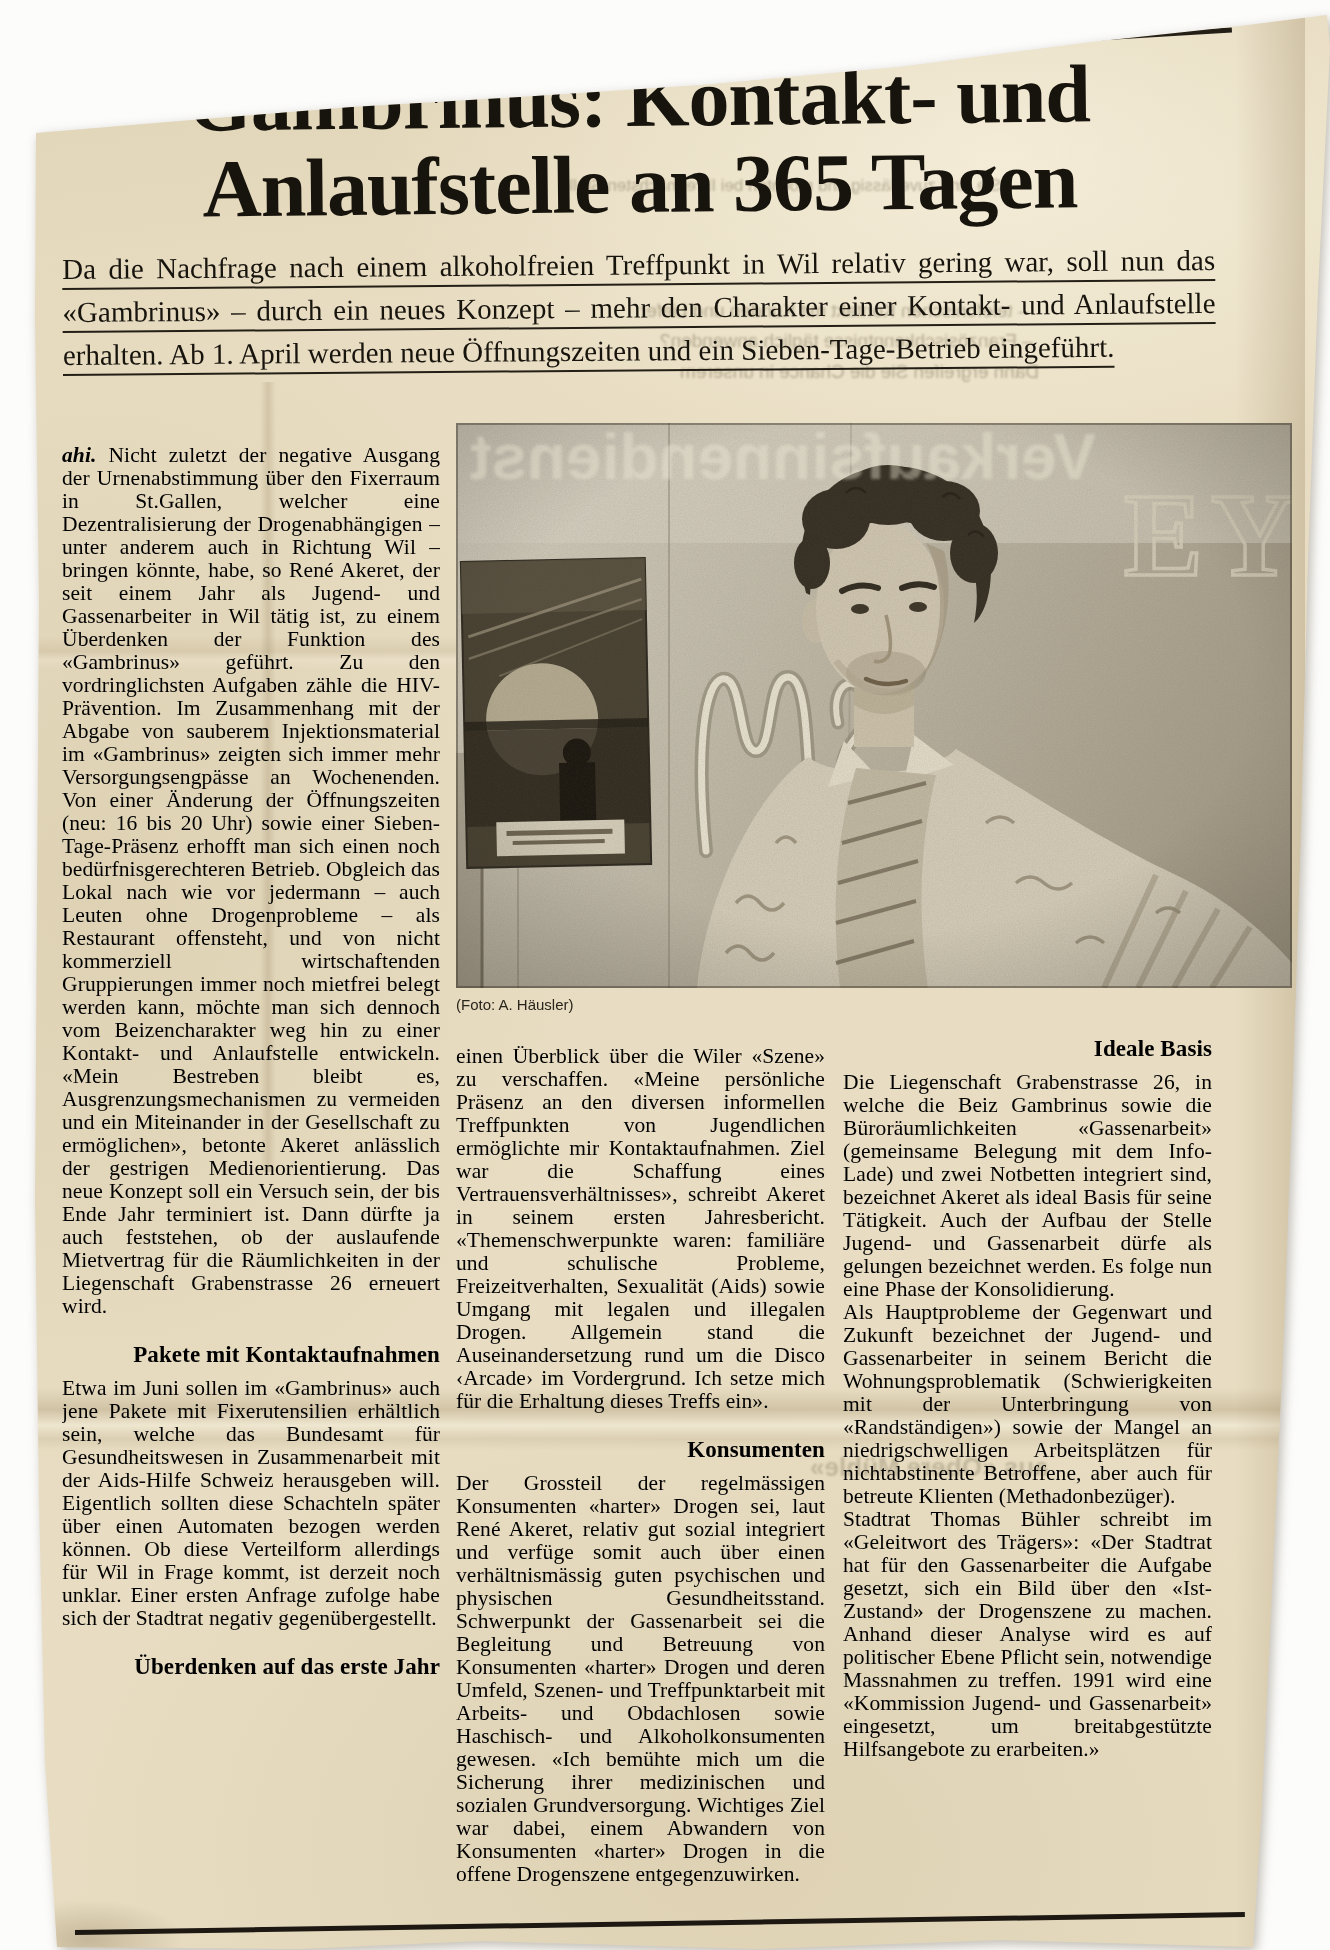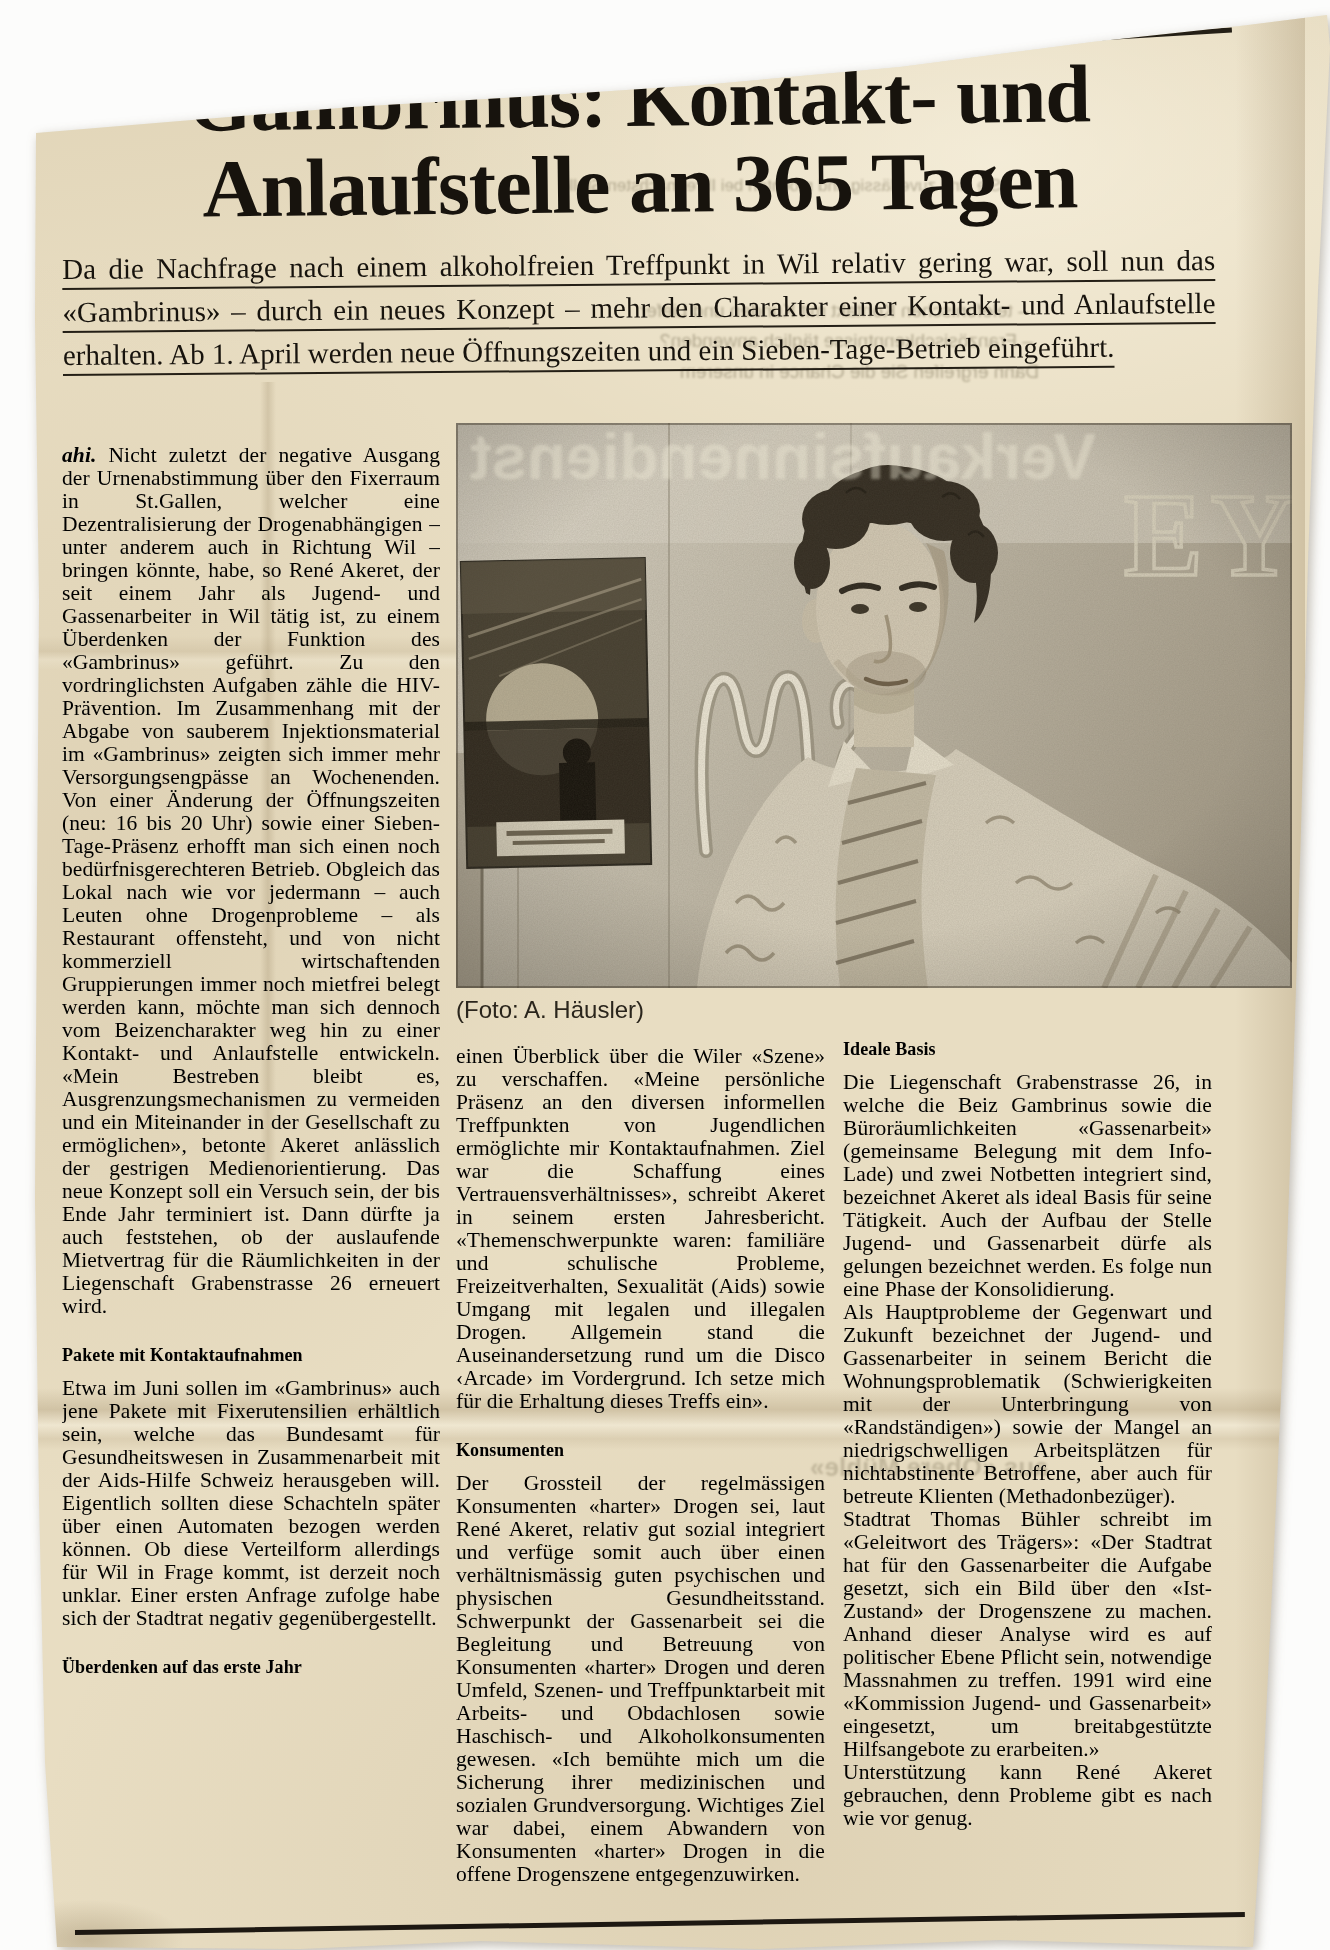--- a/index.html
+++ b/index.html
@@ -42,28 +42,28 @@
     font-size:29px;line-height:43px;color:#17130d;
     text-decoration:underline;text-decoration-thickness:2px;text-underline-offset:9px;
     text-decoration-color:#241f16;transform:rotate(-0.45deg);transform-origin:left top;}
 
   .col{position:absolute;text-align:justify;color:#000000;
     font-size:21.5px;line-height:23px;letter-spacing:.1px;overflow:hidden;}
   .col p{margin:0;}
   .col1{left:62px;top:444px;width:378px;height:1492px;}
   .col2{left:456px;top:1034px;width:369px;height:905px;margin-top:11px;}
   .col3{left:843px;top:1034px;width:369px;height:905px;}
-  .subhead{font-size:18px;line-height:26px;font-weight:700;margin:24px 0 9px;text-align:left;}
+  .subhead{font-size:23px;line-height:26px;font-weight:700;margin:24px 0 9px;text-align:right;}
   .subhead.first{margin-top:2px;}
   .byline{font-style:italic;font-weight:700;}
 
   .photo{position:absolute;left:456px;top:423px;width:836px;height:565px;margin:0;}
   .photo svg{display:block;}
   .caption{position:absolute;left:456px;top:996px;width:340px;
-    font-family:"Liberation Sans", sans-serif;font-size:24px;color:#2a251c;}
+    font-family:"Liberation Sans", sans-serif;font-size:15px;color:#2a251c;}
 
   .ghost{position:absolute;transform:scaleX(-1);white-space:nowrap;pointer-events:none;
     font-family:"Liberation Sans", sans-serif;color:rgba(105,95,70,.42);filter:blur(1.1px);}
   .ghost-1{left:560px;top:176px;font-size:17px;}
   .ghost-2{left:640px;top:300px;font-size:19px;}
   .ghost-3{left:660px;top:330px;font-size:19px;}
   .ghost-4{left:680px;top:361px;font-size:19px;}
   .ghost-big{left:470px;top:420px;font-size:64px;font-weight:700;
     color:rgba(240,235,215,.40);filter:blur(1.6px);}
   .ghost-mill{left:810px;top:1452px;font-size:26px;font-weight:700;color:rgba(110,98,72,.30);}
@@ -229,19 +229,18 @@
         <p>einen Überblick über die Wiler «Szene» zu verschaffen. «Meine persönliche Präsenz an den diversen informellen Treffpunkten von Jugendlichen ermöglichte mir Kontaktaufnahmen. Ziel war die Schaffung eines Vertrauensverhältnisses», schreibt Akeret in seinem ersten Jahresbericht. «Themenschwerpunkte waren: familiäre und schulische Probleme, Freizeitverhalten, Sexualität (Aids) sowie Umgang mit legalen und illegalen Drogen. Allgemein stand die Auseinandersetzung rund um die Disco ‹Arcade› im Vordergrund. Ich setze mich für die Erhaltung dieses Treffs ein».</p>
         <h3 class="subhead">Konsumenten</h3>
         <p>Der Grossteil der regelmässigen Konsumenten «harter» Drogen sei, laut René Akeret, relativ gut sozial integriert und verfüge somit auch über einen verhältnismässig guten psychischen und physischen Gesundheitsstand. Schwerpunkt der Gassenarbeit sei die Begleitung und Betreuung von Konsumenten «harter» Drogen und deren Umfeld, Szenen- und Treffpunktarbeit mit Arbeits- und Obdachlosen sowie Haschisch- und Alkoholkonsumenten gewesen. «Ich bemühte mich um die Sicherung ihrer medizinischen und sozialen Grundversorgung. Wichtiges Ziel war dabei, einem Abwandern von Konsumenten «harter» Drogen in die offene Drogenszene entgegenzuwirken.</p>
       </div>
 
       <div class="col col3">
         <h3 class="subhead first">Ideale Basis</h3>
         <p>Die Liegenschaft Grabenstrasse 26, in welche die Beiz Gambrinus sowie die Büroräumlichkeiten «Gassenarbeit» (gemeinsame Belegung mit dem Info-Lade) und zwei Notbetten integriert sind, bezeichnet Akeret als ideal Basis für seine Tätigkeit. Auch der Aufbau der Stelle Jugend- und Gassenarbeit dürfe als gelungen bezeichnet werden. Es folge nun eine Phase der Konsolidierung.</p>
         <p>Als Hauptprobleme der Gegenwart und Zukunft bezeichnet der Jugend- und Gassenarbeiter in seinem Bericht die Wohnungsproblematik (Schwierigkeiten mit der Unterbringung von «Randständigen») sowie der Mangel an niedrigschwelligen Arbeitsplätzen für nichtabstinente Betroffene, aber auch für betreute Klienten (Methadonbezüger).</p>
         <p>Stadtrat Thomas Bühler schreibt im «Geleitwort des Trägers»: «Der Stadtrat hat für den Gassenarbeiter die Aufgabe gesetzt, sich ein Bild über den «Ist-Zustand» der Drogenszene zu machen. Anhand dieser Analyse wird es auf politischer Ebene Pflicht sein, notwendige Massnahmen zu treffen. 1991 wird eine «Kommission Jugend- und Gassenarbeit» eingesetzt, um breitabgestützte Hilfsangebote zu erarbeiten.»</p>
-        <p>Unterstützung kann René Akeret gebrauchen, denn Probleme gibt es nach wie vor genug.</p>
       </div>
 
       <div class="rule rule-bottom"></div>
     </div>
   </div>
 </div>
 
 </body></html>

